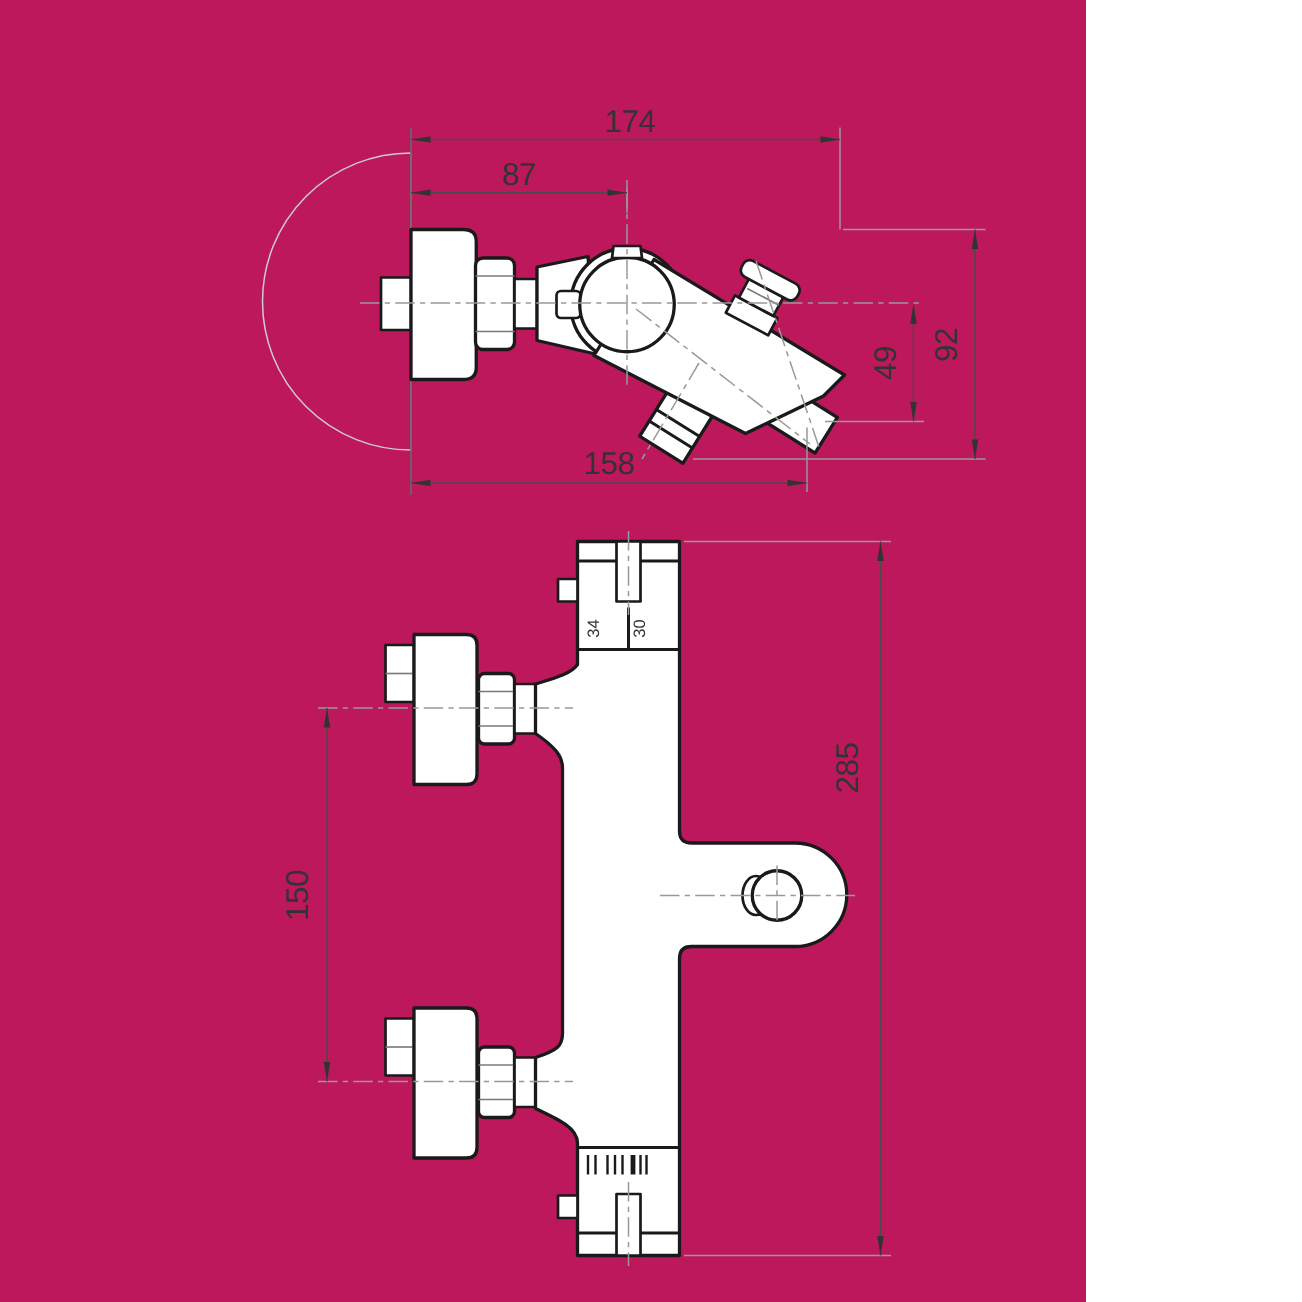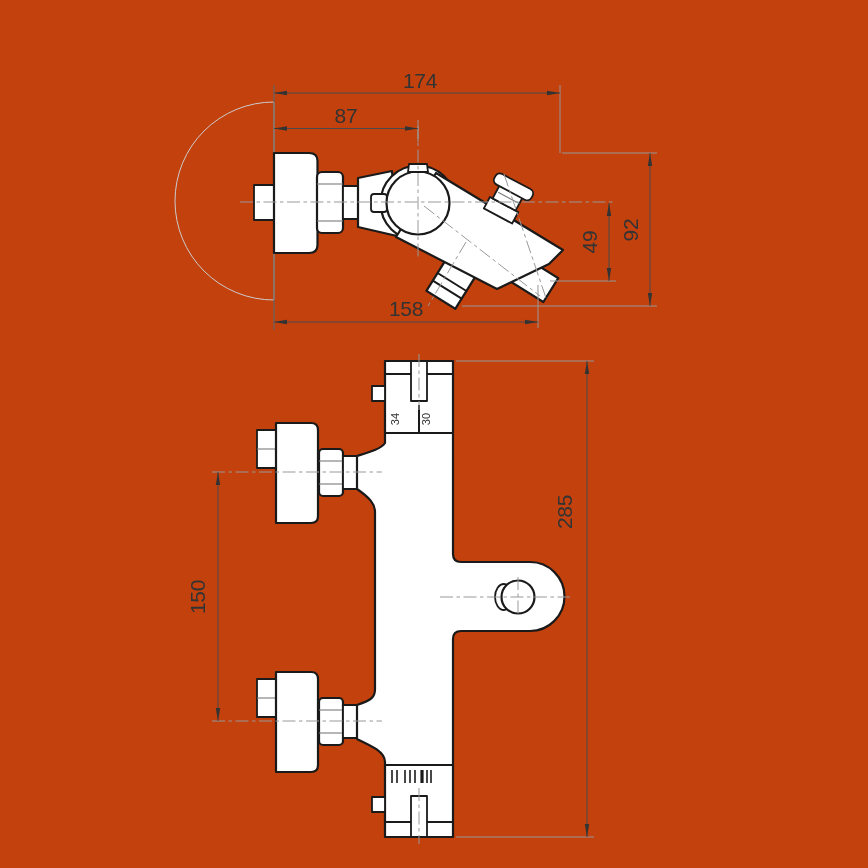--- a/index.html
+++ b/index.html
@@ -1,16 +1,16 @@
 <!DOCTYPE html>
 <html><head>
 <meta charset="utf-8">
 <style>
   html,body{margin:0;padding:0;background:#ffffff;}
-  .canvas-wrap{width:868px;height:868px;background:#c2410c;position:relative;overflow:hidden;}
+  .canvas-wrap{width:724px;height:868px;background:#be185d;position:relative;overflow:hidden;}
   svg{display:block;}
   text{font-family:"Liberation Sans", sans-serif;fill:#333;}
   .dim-text{font-size:21px;letter-spacing:-0.3px;}
   .dim-text-small{font-size:11px;}
   .outline{fill:#ffffff;stroke:#1a1a1a;stroke-width:2.2;stroke-linejoin:round;}
   .outline-thin{fill:#ffffff;stroke:#1a1a1a;stroke-width:1.8;stroke-linejoin:round;}
   .edge{stroke:#1a1a1a;stroke-width:2;fill:none;}
   .facet{stroke:#7a7a7a;stroke-width:1.1;fill:none;}
   .dimline{stroke:#4a4a4a;stroke-width:1;fill:none;}
   .extline{stroke:#999999;stroke-width:1;fill:none;}

